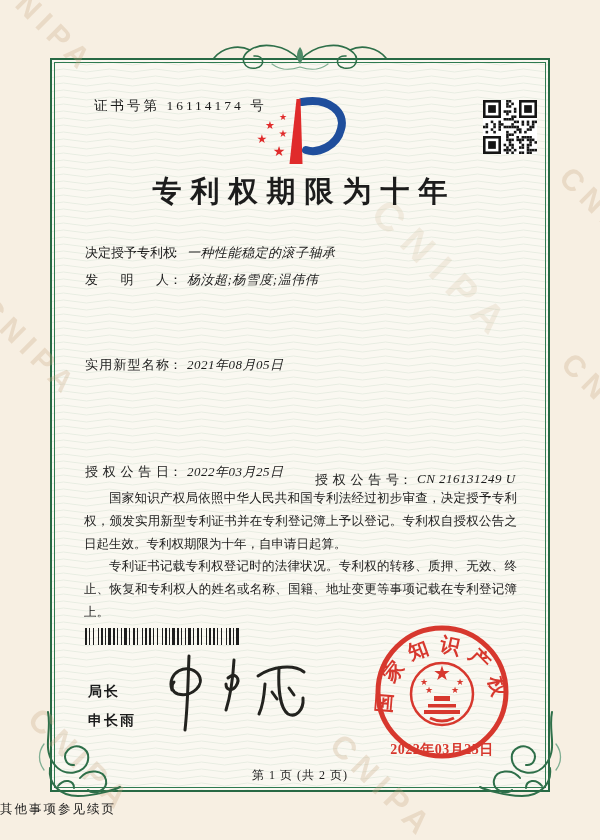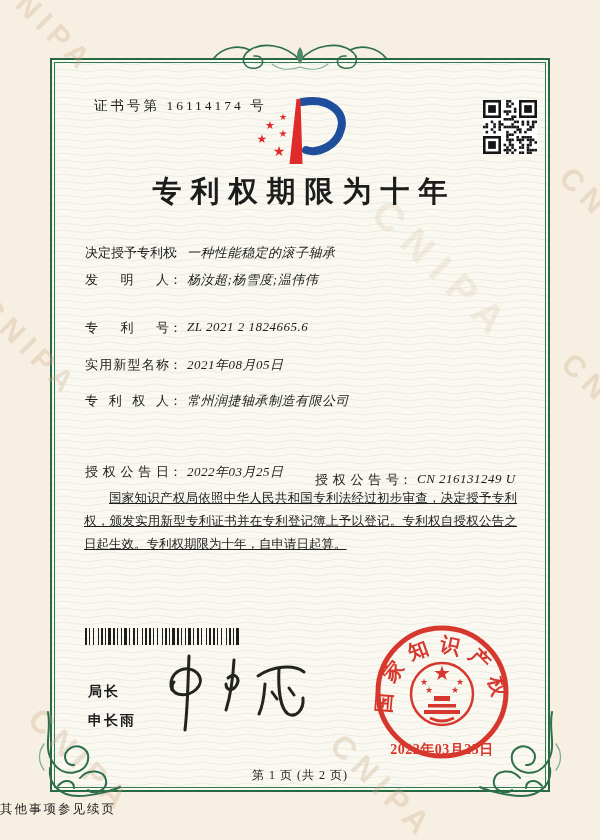--- a/index.html
+++ b/index.html
@@ -52,21 +52,21 @@
     letter-spacing:9px; text-indent:9px;
   }
   .frow { position:absolute; left:85px; height:20px; white-space:nowrap; font-size:13px; }
   .flabel {
     display:inline-block; width:84px;
     text-align:justify; text-align-last:justify; vertical-align:top;
   }
   .fcolon { display:inline-block; vertical-align:top; }
   .fvalue { display:inline-block; padding-left:5px; letter-spacing:.5px; vertical-align:top;font-style:italic; }
   .frow2 { left:315px; }
-  .paras { position:absolute; left:84px; top:487px; width:433px; font-size:12.5px; line-height:1.82; text-align:justify;text-decoration:underline; }
+  .paras { position:absolute; left:84px; top:487px; width:433px; font-size:12.5px; line-height:1.82; text-align:justify; }
   .paras p { text-indent:2em; margin:0; }
 
   .barcode { position:absolute; left:85px; top:628px; width:156px; height:17px; }
 
   .director { position:absolute; left:88px; top:678px; font-size:14px; letter-spacing:2px; line-height:2.05;font-weight:bold; }
   .signature { position:absolute; left:142px; top:650px; width:180px; height:88px; }
 
   .seal { position:absolute; left:368px; top:620px; width:150px; height:150px; }
 
   .page-info { position:absolute; left:0; top:767px; width:100%; text-align:center; font-size:12px; letter-spacing:1px; }
@@ -262,38 +262,33 @@
       </svg>
 
     <div class="title">专利权期限为十年</div>
 
     <div class="frow" style="top:244px;">
       <span class="flabel">决定授予专利权</span><span class="fcolon">：</span><span class="fvalue">一种性能稳定的滚子轴承</span>
     </div>
     <div class="frow" style="top:271px;">
       <span class="flabel">发明人</span><span class="fcolon">：</span><span class="fvalue">杨汝超;杨雪度;温伟伟</span>
     </div>
-    <div class="frow" style="top:319px;">
-      <span class="flabel">专利号</span><span class="fcolon">：</span><span class="fvalue">ZL 2021 2 1824665.6</span>
-    </div>
     <div class="frow" style="top:356px;">
       <span class="flabel">实用新型名称</span><span class="fcolon">：</span><span class="fvalue">2021年08月05日</span>
     </div>
-    <div class="frow" style="top:392px;">
-      <span class="flabel">专利权人</span><span class="fcolon">：</span><span class="fvalue">常州润捷轴承制造有限公司</span>
-    </div>
     <div class="frow" style="top:463px;">
       <span class="flabel">授权公告日</span><span class="fcolon">：</span><span class="fvalue">2022年03月25日</span>
     </div>
     <div class="frow frow2" style="top:463px;margin-top:8px;">
       <span class="flabel">授权公告号</span><span class="fcolon">：</span><span class="fvalue">CN 216131249 U</span>
     </div>
 
     <div class="paras">
       <p>国家知识产权局依照中华人民共和国专利法经过初步审查，决定授予专利权，颁发实用新型专利证书并在专利登记簿上予以登记。专利权自授权公告之日起生效。专利权期限为十年，自申请日起算。</p>
+      <p>专利证书记载专利权登记时的法律状况。专利权的转移、质押、无效、终止、恢复和专利权人的姓名或名称、国籍、地址变更等事项记载在专利登记簿上。</p>
     </div>
 
     <svg class="barcode" id="barcode" viewBox="0 0 156 17" preserveAspectRatio="none" xmlns="http://www.w3.org/2000/svg">
         <rect x="0" y="0" width="2" height="17" fill="#1e1e1e"></rect>
         <rect x="4" y="0" width="1" height="17" fill="#1e1e1e"></rect>
         <rect x="8" y="0" width="1" height="17" fill="#1e1e1e"></rect>
         <rect x="13" y="0" width="1" height="17" fill="#1e1e1e"></rect>
         <rect x="16" y="0" width="2" height="17" fill="#1e1e1e"></rect>
         <rect x="20" y="0" width="1" height="17" fill="#1e1e1e"></rect>
         <rect x="23" y="0" width="3" height="17" fill="#1e1e1e"></rect>

